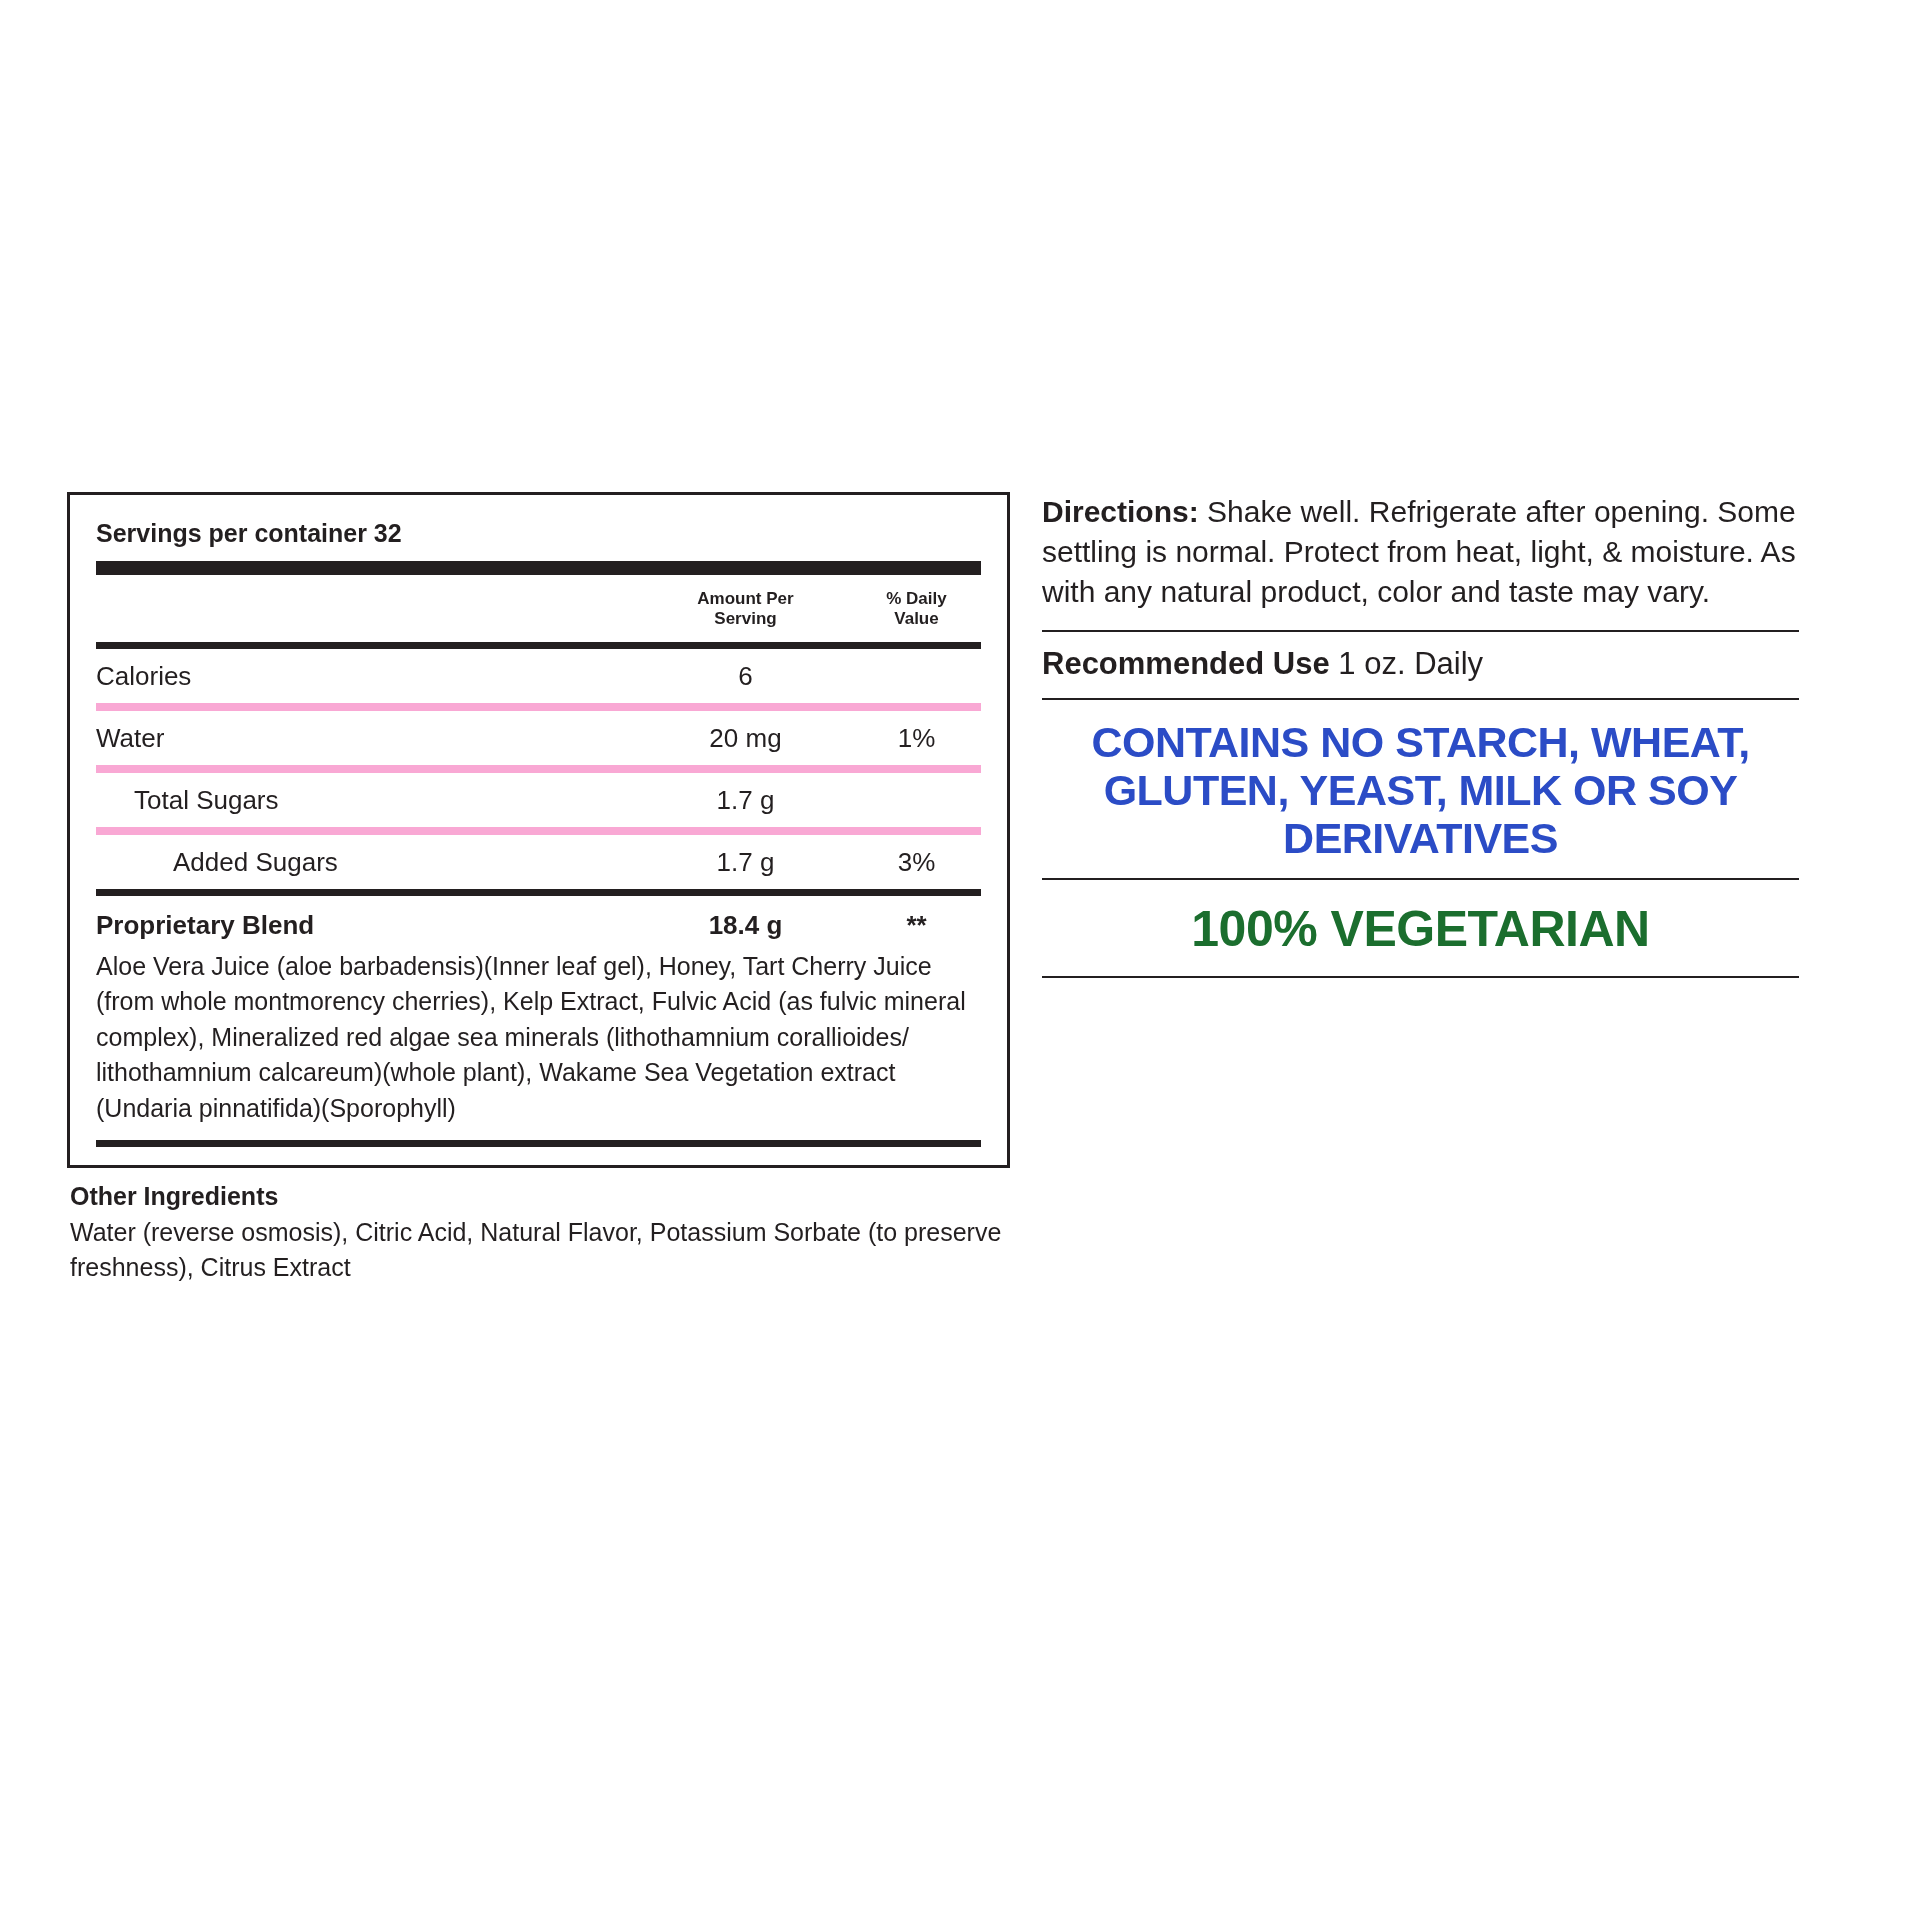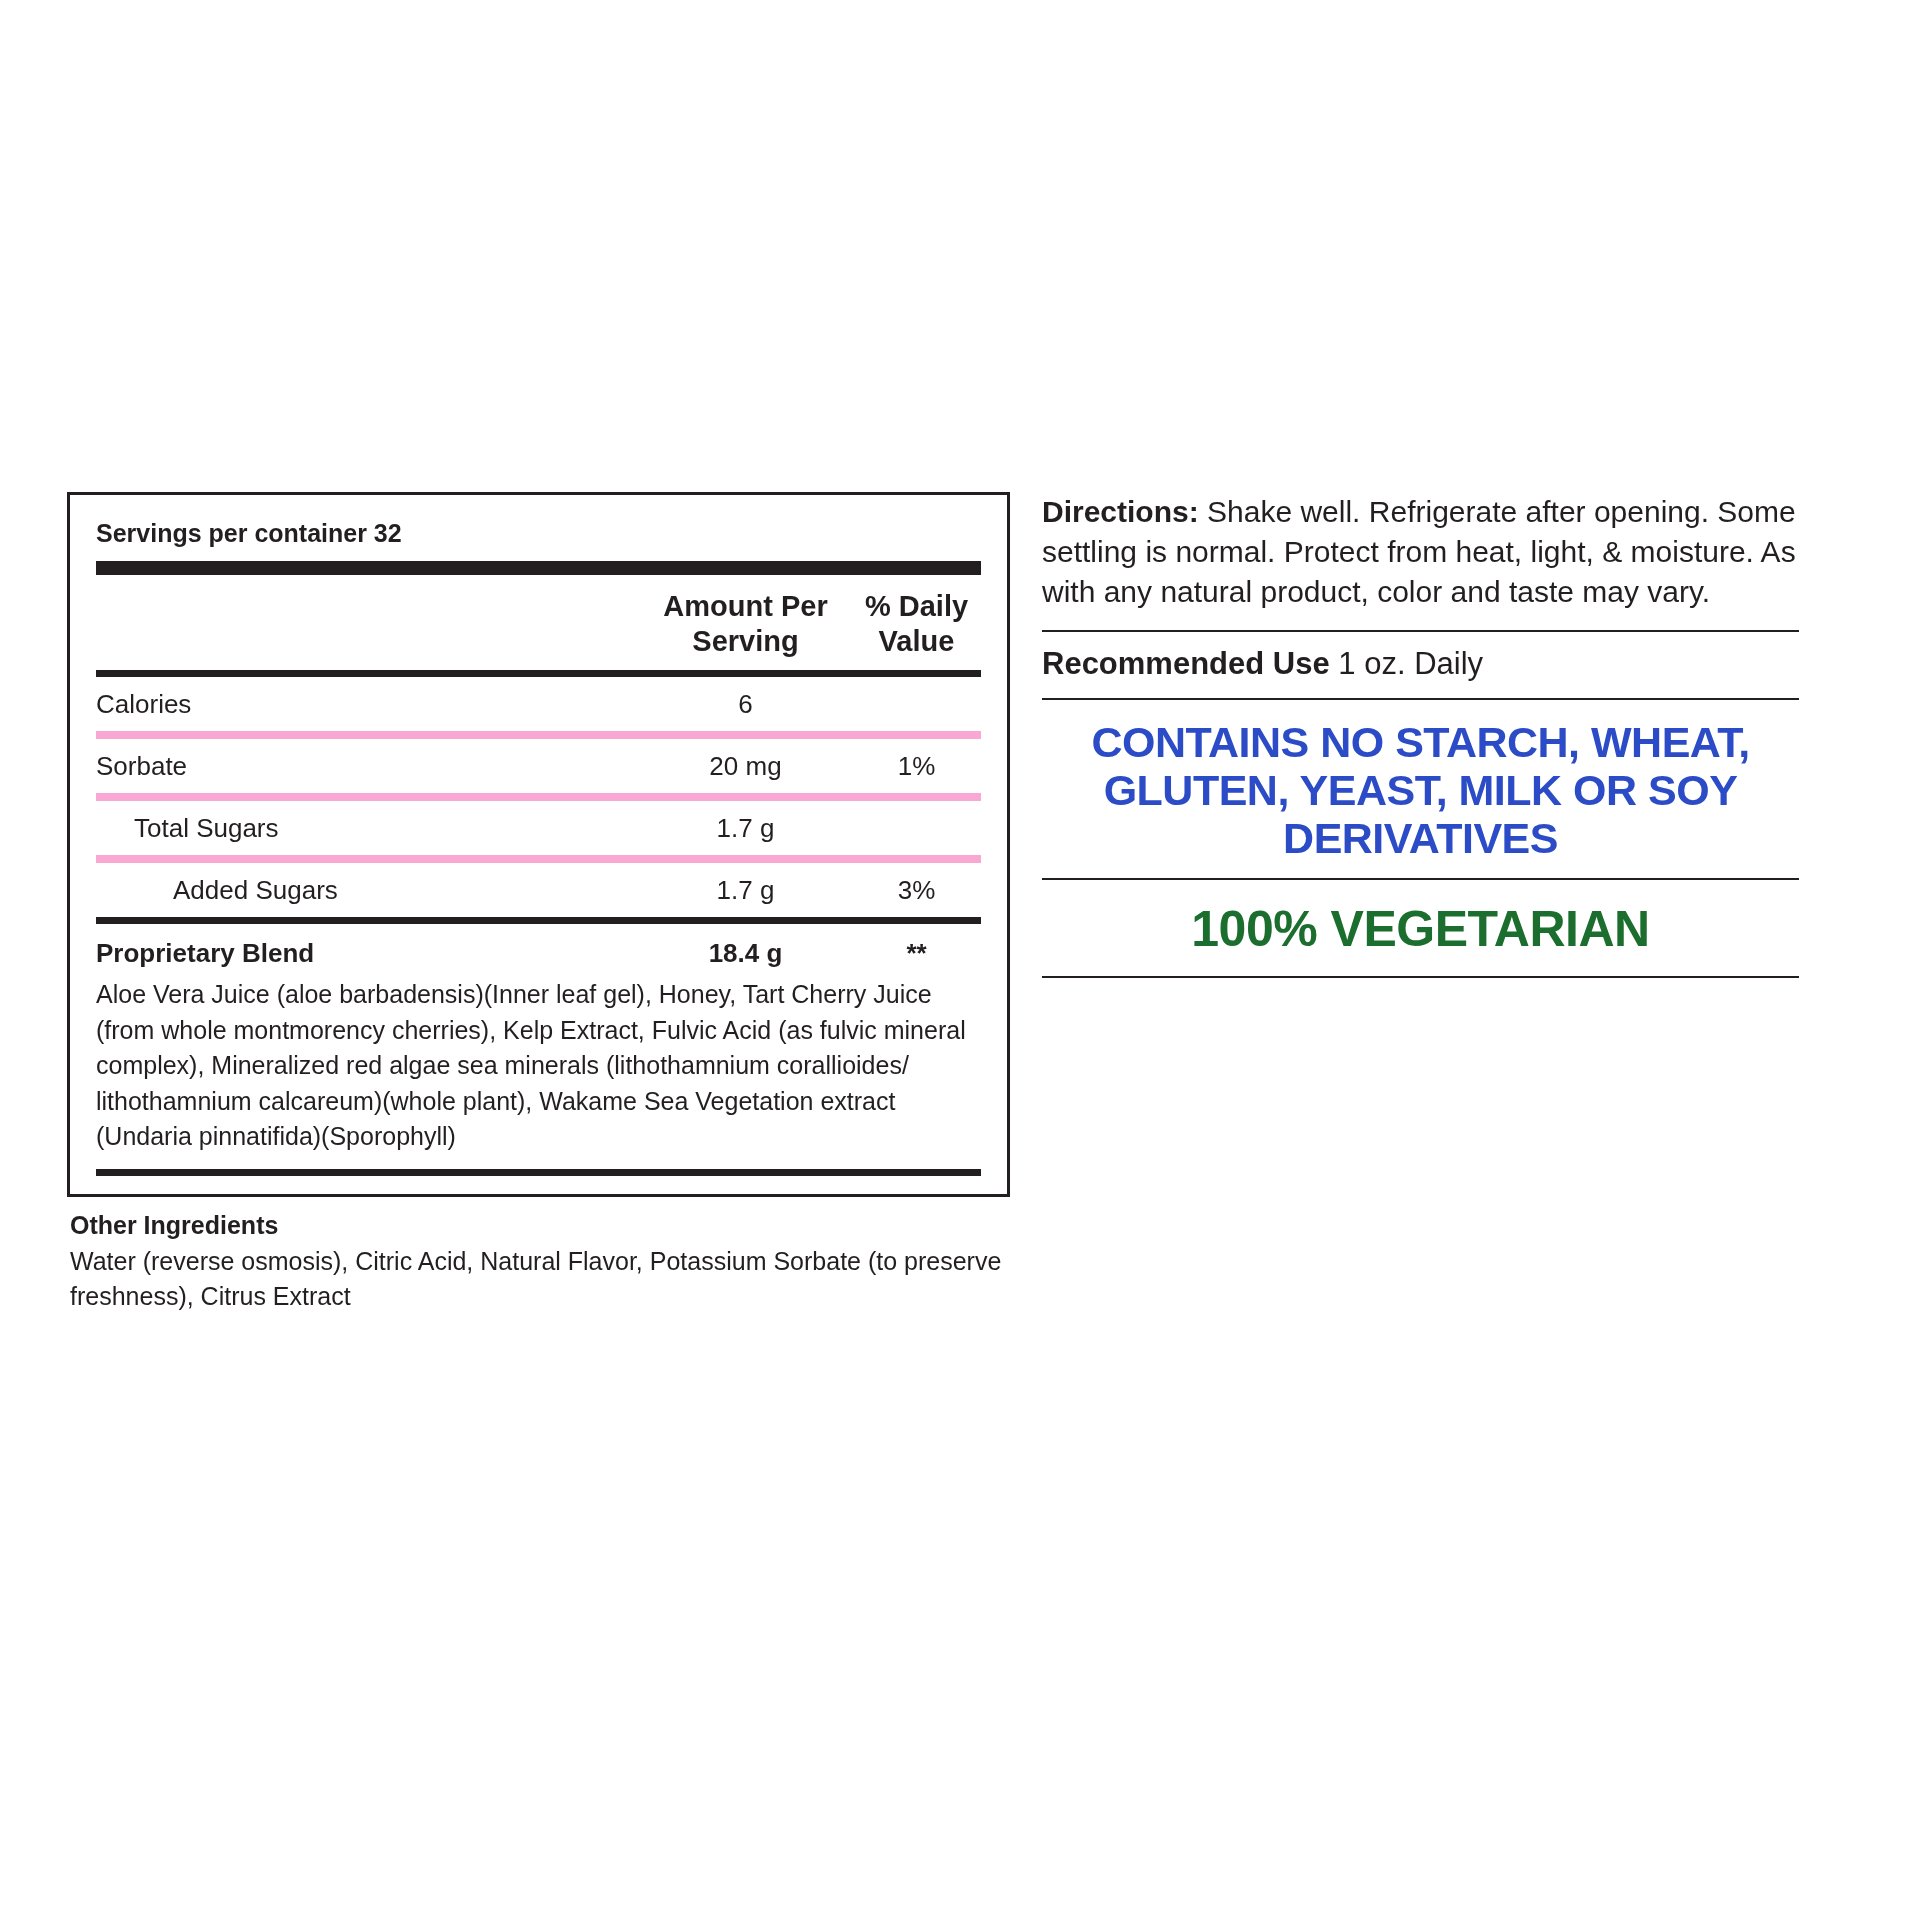--- a/index.html
+++ b/index.html
@@ -76,21 +76,21 @@
   table.sf-table td {
     padding: 0;
     vertical-align: bottom;
   }
   .col-name { text-align: left; }
   .col-amt  { text-align: center; width: 213px; }
   .col-dv   { text-align: center; width: 129px; }
 
   .hdr-cell {
     font-weight: bold;
-    font-size: 29px;
+    font-size: 17px;
     line-height: 1.2;
     padding: 14px 0 12px 0 !important;
     text-align: center;
     vertical-align: bottom;
   }
 
   .row td {
     padding: 12px 0 11px 0 !important;
     font-size: 26px;
   }
@@ -201,21 +201,21 @@
       <div class="rule-med"></div>
 
       <table class="sf-table">
         <tbody>
             <tr class="row row-line">
           <td class="col-name">Calories</td>
           <td class="col-amt">6</td>
           <td class="col-dv"></td>
         </tr>
         <tr class="row row-line">
-          <td class="col-name">Sorbate</td>
+          <td class="col-name">Water</td>
           <td class="col-amt">20 mg</td>
           <td class="col-dv">1%</td>
         </tr>
         <tr class="row row-line indent1">
           <td class="col-name">Total Sugars</td>
           <td class="col-amt">1.7 g</td>
           <td class="col-dv"></td>
         </tr>
         <tr class="row indent2">
           <td class="col-name">Added Sugars</td>

